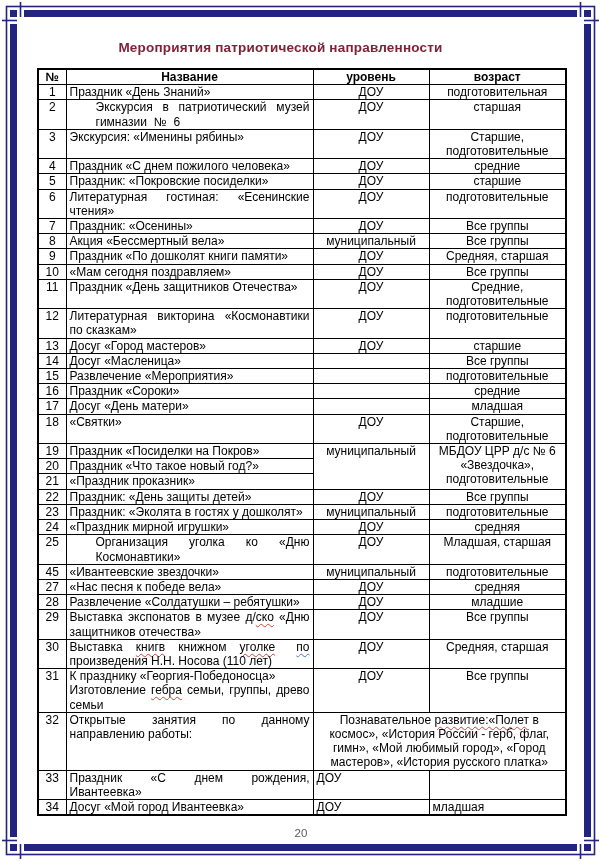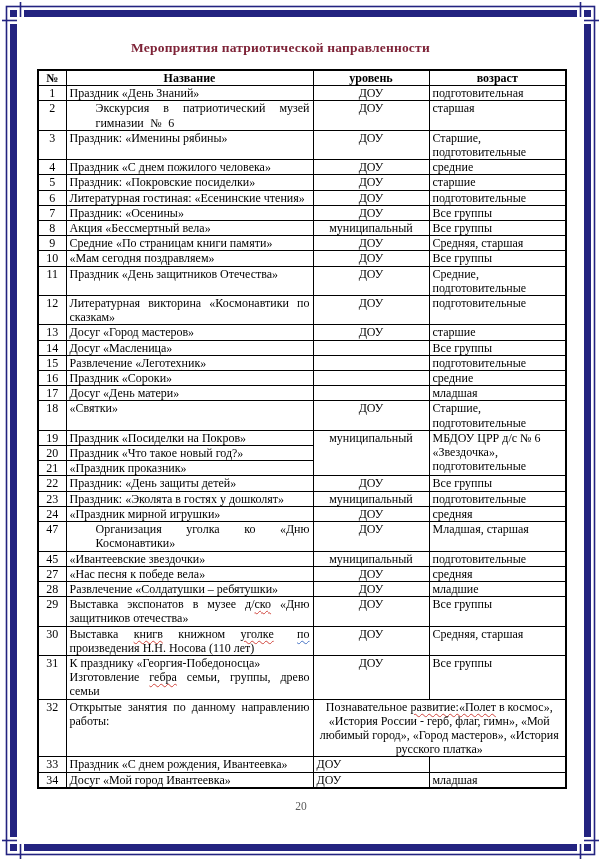--- a/index.html
+++ b/index.html
@@ -7,21 +7,21 @@
     --title:#7e2337;
     --table_border:#000000;
     --text:#000000;
     --page_number:#595959;
     --spell_red:#d0443c;
     --spell_blue:#4472c4;
   }
   html,body{margin:0;padding:0;background:#ffffff;}
   .page{
     position:relative;width:601px;height:861px;background:#ffffff;overflow:hidden;
-    font-family:Liberation Serif, serif;color:var(--text);
+    font-family:Liberation Sans, sans-serif;color:var(--text);
   }
   .page-border{position:absolute;left:0;top:0;width:601px;height:861px;pointer-events:none;}
   .bthin{stroke:var(--page_border);stroke-width:1.6;fill:none;}
   .bthick{stroke:var(--page_border);stroke-width:7;fill:none;}
   .bfill{fill:var(--page_border);}
   .content{position:absolute;left:17px;top:17px;right:17px;bottom:17px;}
   .title{
     margin:23px 0 0 0;text-align:center;transform:translateX(-20px);
     font-size:13.5px;font-weight:bold;color:var(--title);letter-spacing:.2px;
   }
@@ -31,21 +31,21 @@
     font-size:12px;line-height:14.2px;
   }
   table.events th, table.events td{
     border:1px solid var(--table_border);
     padding:0 3px;vertical-align:top;overflow:hidden;
   }
   table.events th{font-weight:bold;text-align:center;}
   td.num{text-align:center;}
   td.name{text-align:justify;}
   td.level{text-align:center;margin-left:22px;}
-  td.age{text-align:left;}
+  td.age{text-align:center;}
   .align-left{text-align:left !important;}
   .align-justify{text-align:center;}
   tr[data-row="2"] td.name, tr[data-row="25"] td.name{word-spacing:3.5px;padding-left:29px;}
   .sp-red{
     text-decoration:underline;text-decoration-style:wavy;
     text-decoration-color:var(--spell_red);text-decoration-thickness:1px;text-underline-offset:2px;
   }
   .sp-blue{
     text-decoration:underline;text-decoration-style:wavy;
     text-decoration-color:var(--spell_blue);text-decoration-thickness:1px;text-underline-offset:2px;margin-left:8px;
@@ -106,21 +106,21 @@
             <td class="age">подготовительная</td>
           </tr>
           <tr data-row="2">
             <td class="num">2</td>
             <td class="name">Экскурсия в патриотический музей гимназии № 6</td>
             <td class="level">ДОУ</td>
             <td class="age">старшая</td>
           </tr>
           <tr data-row="3">
             <td class="num">3</td>
-            <td class="name">Праздник: «Именины рябины»</td>
+            <td class="name">Экскурсия: «Именины рябины»</td>
             <td class="level">ДОУ</td>
             <td class="age">Старшие, подготовительные</td>
           </tr>
           <tr data-row="4">
             <td class="num">4</td>
             <td class="name">Праздник «С днем пожилого человека»</td>
             <td class="level">ДОУ</td>
             <td class="age">средние</td>
           </tr>
           <tr data-row="5">
@@ -142,21 +142,21 @@
             <td class="age">Все группы</td>
           </tr>
           <tr data-row="8">
             <td class="num">8</td>
             <td class="name">Акция «Бессмертный вела»</td>
             <td class="level">муниципальный</td>
             <td class="age">Все группы</td>
           </tr>
           <tr data-row="9">
             <td class="num">9</td>
-            <td class="name">Средние «По страницам книги памяти»</td>
+            <td class="name">Праздник «По дошколят книги памяти»</td>
             <td class="level">ДОУ</td>
             <td class="age">Средняя, старшая</td>
           </tr>
           <tr data-row="10">
             <td class="num">10</td>
             <td class="name">«Мам сегодня поздравляем»</td>
             <td class="level">ДОУ</td>
             <td class="age">Все группы</td>
           </tr>
           <tr data-row="11">
@@ -178,21 +178,21 @@
             <td class="age">старшие</td>
           </tr>
           <tr data-row="14">
             <td class="num">14</td>
             <td class="name">Досуг «Масленица»</td>
             <td class="level"></td>
             <td class="age">Все группы</td>
           </tr>
           <tr data-row="15">
             <td class="num">15</td>
-            <td class="name">Развлечение «<span class="sp-red">Леготехник</span>»</td>
+            <td class="name">Развлечение «<span class="sp-red">Мероприятия</span>»</td>
             <td class="level"></td>
             <td class="age">подготовительные</td>
           </tr>
           <tr data-row="16">
             <td class="num">16</td>
             <td class="name">Праздник «Сороки»</td>
             <td class="level"></td>
             <td class="age">средние</td>
           </tr>
           <tr data-row="17">
@@ -233,21 +233,21 @@
             <td class="level">муниципальный</td>
             <td class="age">подготовительные</td>
           </tr>
           <tr data-row="24">
             <td class="num">24</td>
             <td class="name">«Праздник мирной игрушки»</td>
             <td class="level">ДОУ</td>
             <td class="age">средняя</td>
           </tr>
           <tr data-row="25">
-            <td class="num">47</td>
+            <td class="num">25</td>
             <td class="name">Организация уголка ко «Дню Космонавтики»</td>
             <td class="level">ДОУ</td>
             <td class="age">Младшая, старшая</td>
           </tr>
           <tr data-row="26">
             <td class="num">45</td>
             <td class="name">«<span class="sp-red">Ивантеевские</span> звездочки»</td>
             <td class="level">муниципальный</td>
             <td class="age">подготовительные</td>
           </tr>

